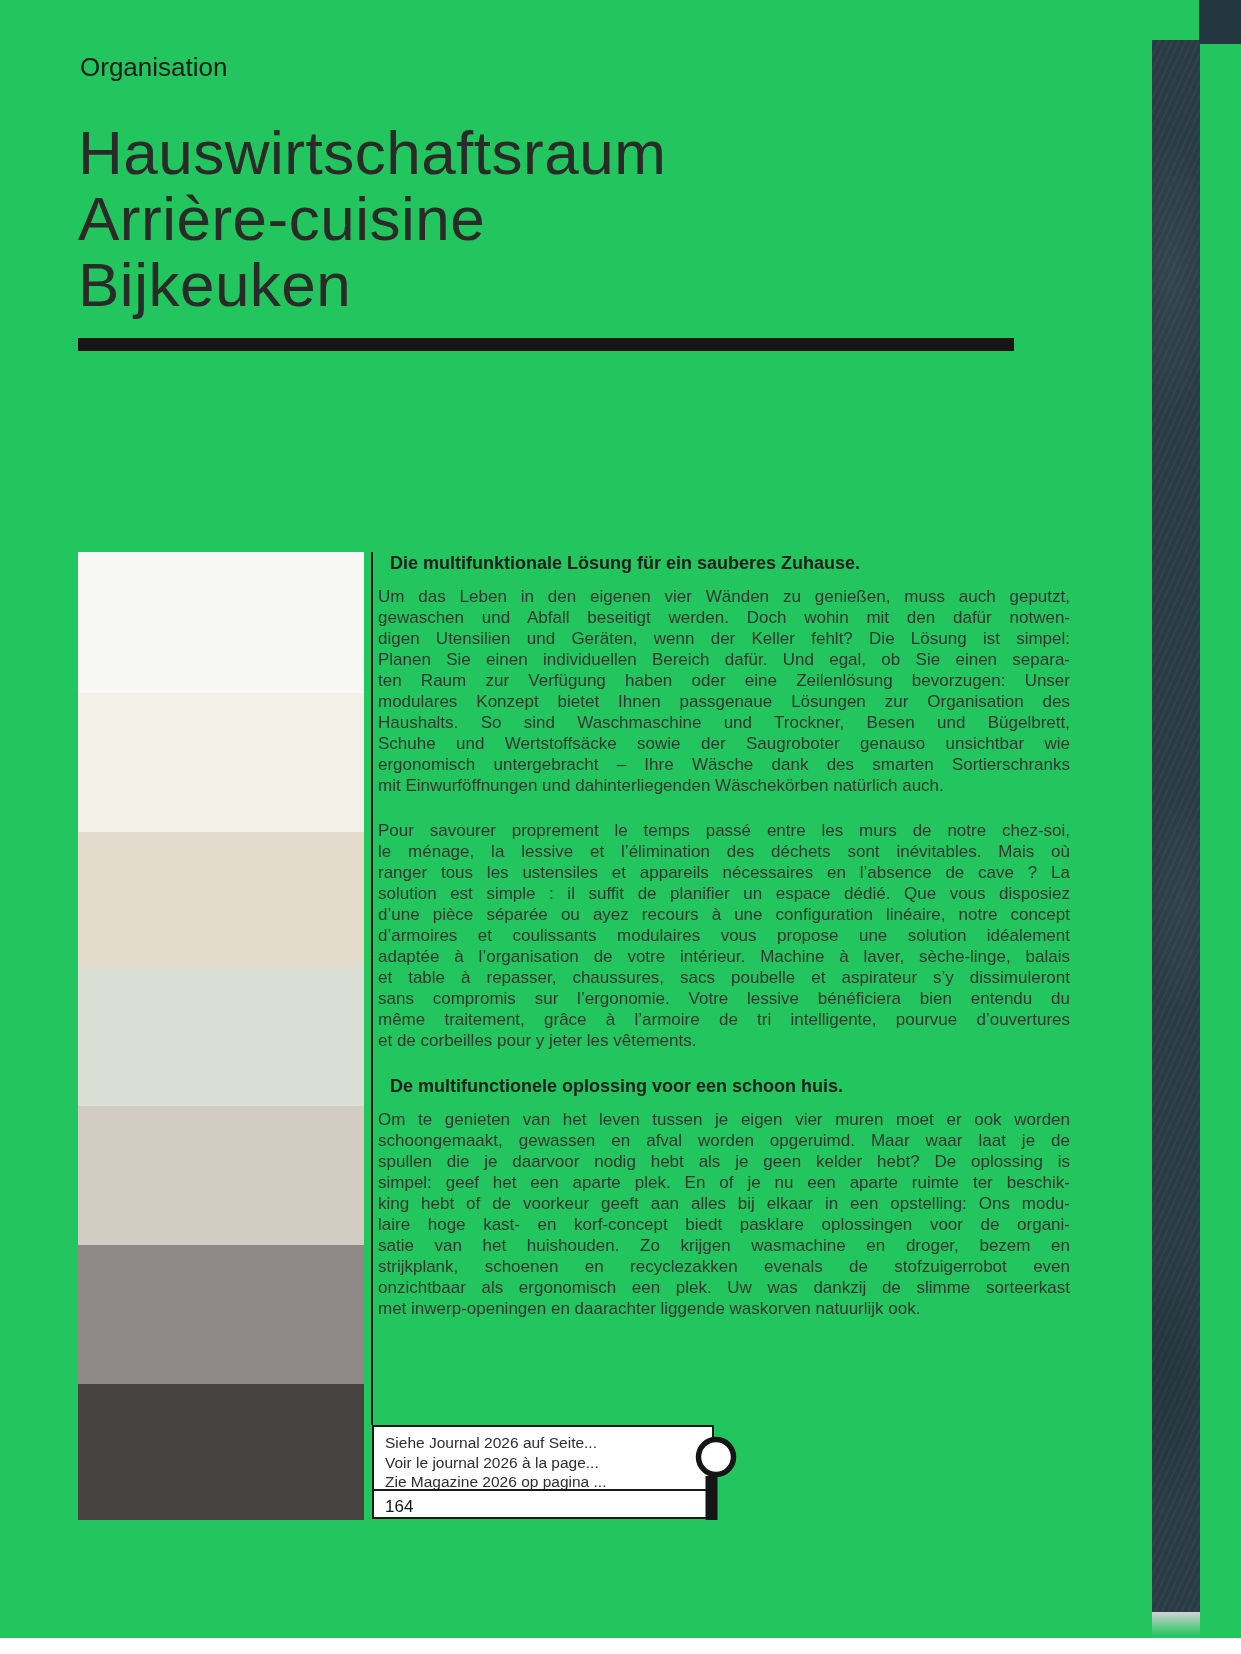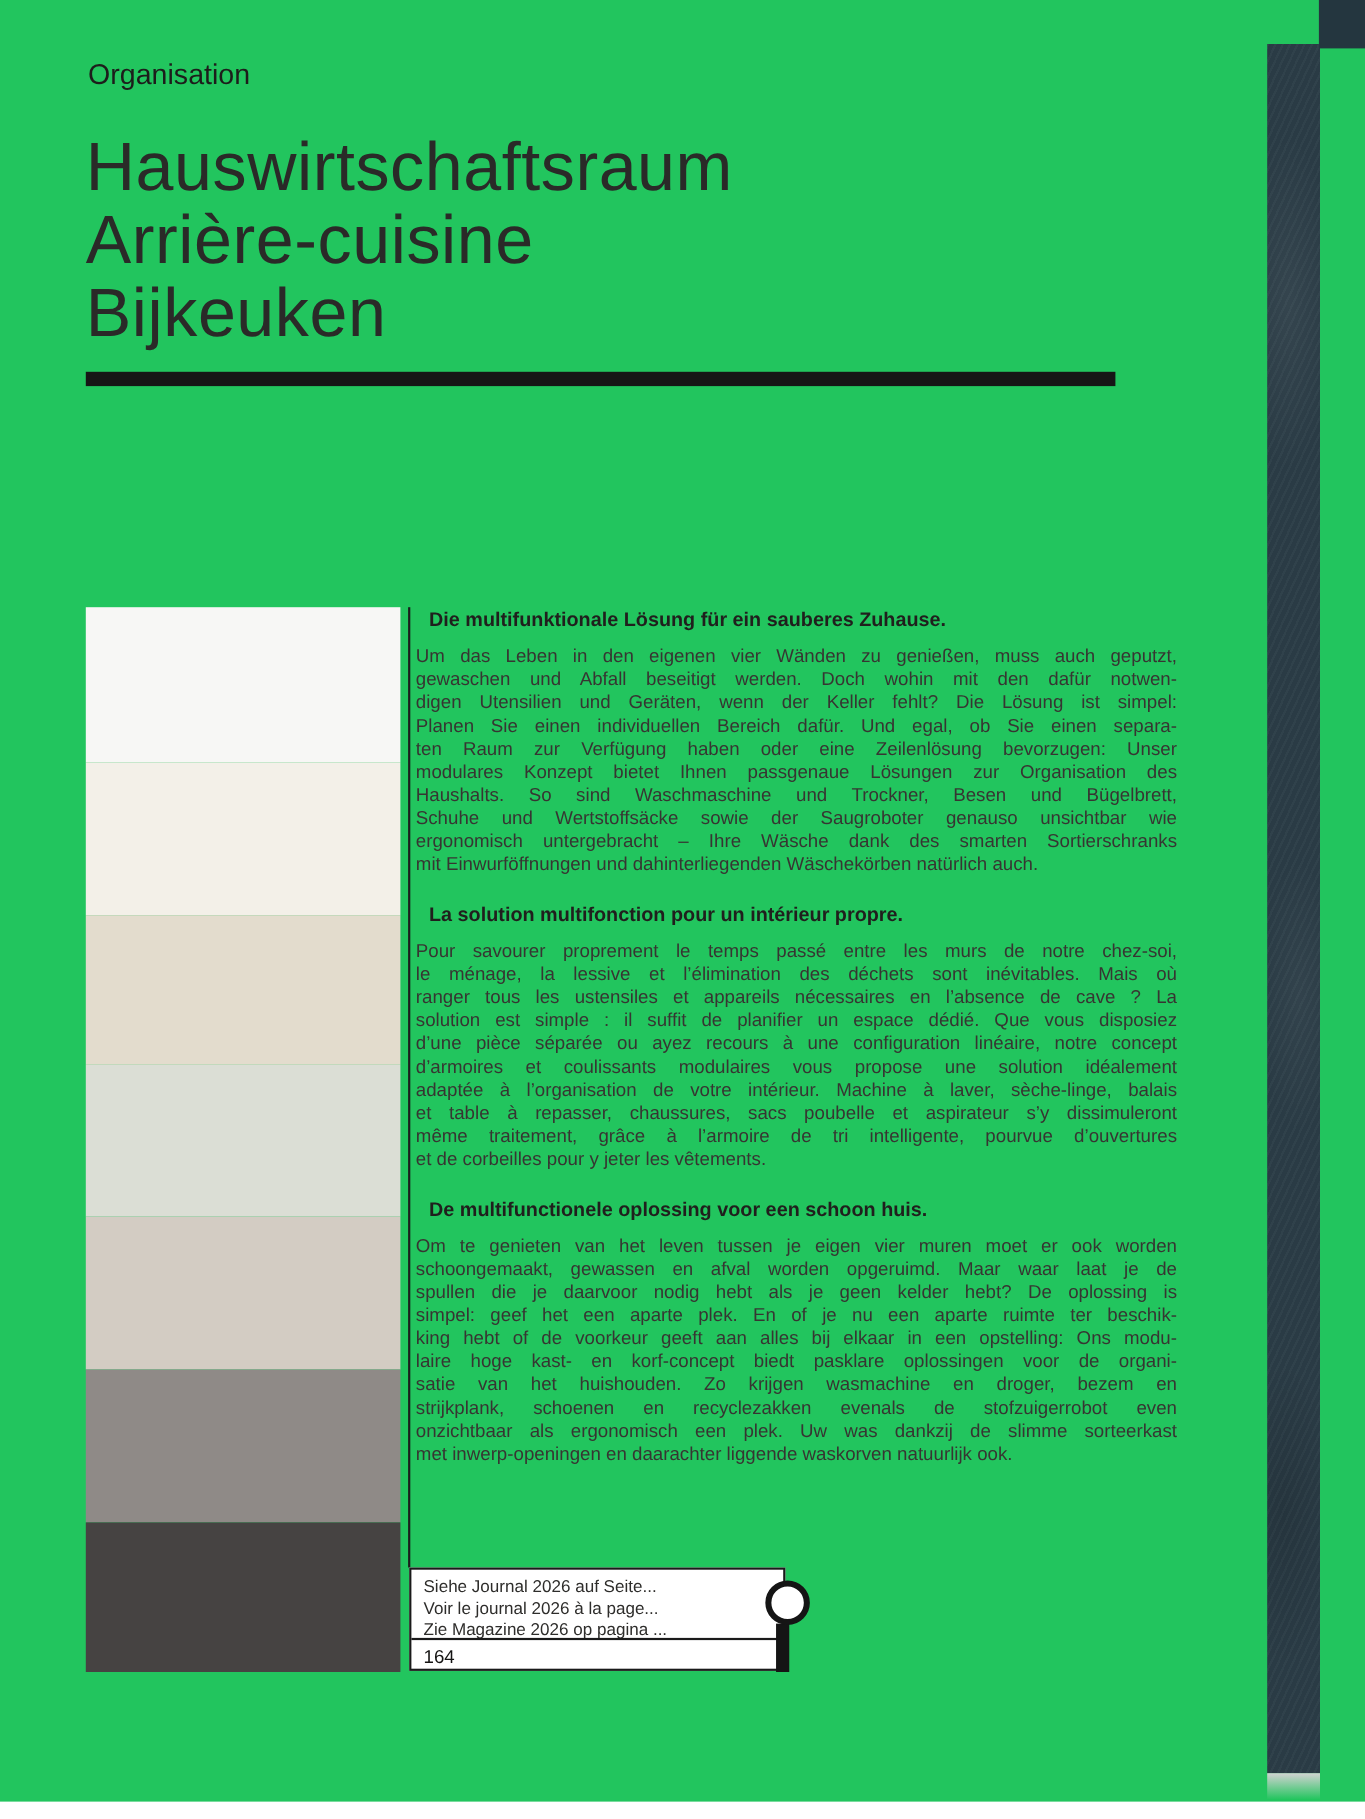--- a/index.html
+++ b/index.html
@@ -121,30 +121,30 @@
         <div class="line">gewaschen und Abfall beseitigt werden. Doch wohin mit den dafür notwen-</div>
         <div class="line">digen Utensilien und Geräten, wenn der Keller fehlt? Die Lösung ist simpel:</div>
         <div class="line">Planen Sie einen individuellen Bereich dafür. Und egal, ob Sie einen separa-</div>
         <div class="line">ten Raum zur Verfügung haben oder eine Zeilenlösung bevorzugen: Unser</div>
         <div class="line">modulares Konzept bietet Ihnen passgenaue Lösungen zur Organisation des</div>
         <div class="line">Haushalts. So sind Waschmaschine und Trockner, Besen und Bügelbrett,</div>
         <div class="line">Schuhe und Wertstoffsäcke sowie der Saugroboter genauso unsichtbar wie</div>
         <div class="line">ergonomisch untergebracht – Ihre Wäsche dank des smarten Sortierschranks</div>
         <div class="line last">mit Einwurföffnungen und dahinterliegenden Wäschekörben natürlich auch.</div>
       </div>
-      <div class="section-heading">La solution multifonction pour un intérieur propre.</div>
       <div class="para">
         <div class="line">Pour savourer proprement le temps passé entre les murs de notre chez-soi,</div>
         <div class="line">le ménage, la lessive et l’élimination des déchets sont inévitables. Mais où</div>
         <div class="line">ranger tous les ustensiles et appareils nécessaires en l’absence de cave ? La</div>
         <div class="line">solution est simple : il suffit de planifier un espace dédié. Que vous disposiez</div>
         <div class="line">d’une pièce séparée ou ayez recours à une configuration linéaire, notre concept</div>
         <div class="line">d’armoires et coulissants modulaires vous propose une solution idéalement</div>
         <div class="line">adaptée à l’organisation de votre intérieur. Machine à laver, sèche-linge, balais</div>
         <div class="line">et table à repasser, chaussures, sacs poubelle et aspirateur s’y dissimuleront</div>
+        <div class="line">sans compromis sur l’ergonomie. Votre lessive bénéficiera bien entendu du</div>
         <div class="line">même traitement, grâce à l’armoire de tri intelligente, pourvue d’ouvertures</div>
         <div class="line last">et de corbeilles pour y jeter les vêtements.</div>
       </div>
       <div class="section-heading">De multifunctionele oplossing voor een schoon huis.</div>
       <div class="para">
         <div class="line">Om te genieten van het leven tussen je eigen vier muren moet er ook worden</div>
         <div class="line">schoongemaakt, gewassen en afval worden opgeruimd. Maar waar laat je de</div>
         <div class="line">spullen die je daarvoor nodig hebt als je geen kelder hebt? De oplossing is</div>
         <div class="line">simpel: geef het een aparte plek. En of je nu een aparte ruimte ter beschik-</div>
         <div class="line">king hebt of de voorkeur geeft aan alles bij elkaar in een opstelling: Ons modu-</div>

